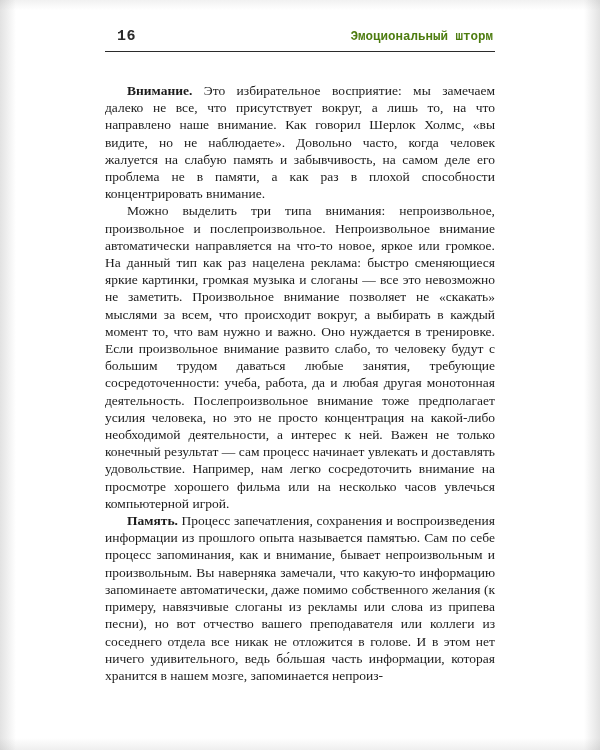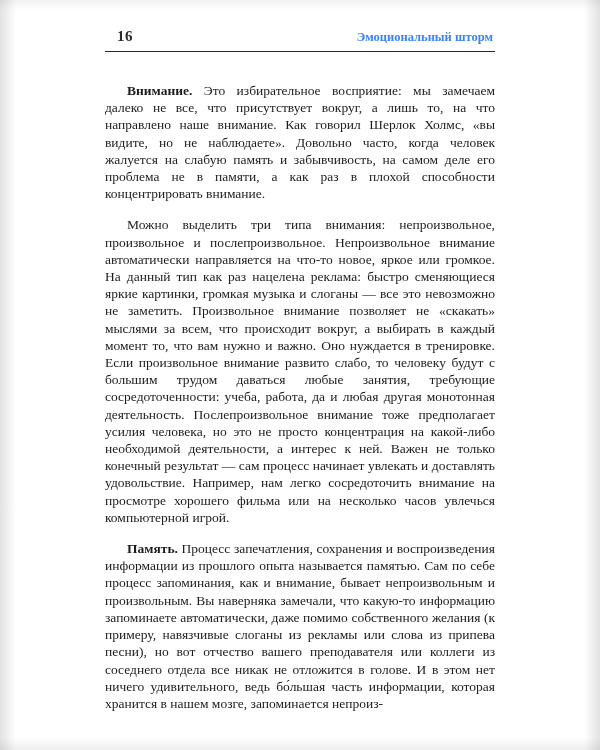--- a/index.html
+++ b/index.html
@@ -32,44 +32,45 @@
     position: absolute;
     left: 105px;
     top: 28px;
     width: 390px;
   }
   .running-head {
     display: flex;
     justify-content: space-between;
     align-items: baseline;
     padding: 0 2px 6px 12px;
+    font-family: Liberation Mono, monospace;
   }
   .page-num {
     font-weight: bold;
     font-size: 15px;
     letter-spacing: 0.5px;
     color: #2a2a2a;
   }
   .run-title {
     font-size: 12.5px;
     font-weight: bold;
-    color: #3b82f6;
+    color: #4d7c0f;
   }
   .head-rule {
     height: 1px;
     background: #2b2b2b;
     margin-bottom: 30px;
   }
   .body-text {
     font-size: 13.5px;
     line-height: 17.2px;
     text-align: justify;
     color: #1c1c1c;
   }
-  .para { text-indent: 22px; margin-top: 14px; }
+  .para { text-indent: 22px; }
   .b { font-weight: bold; }
   .i { }
 </style>
 </head>
 <body>
 
 <div class="scan">
   <div class="page-inner">
 
     <header class="running-head">

